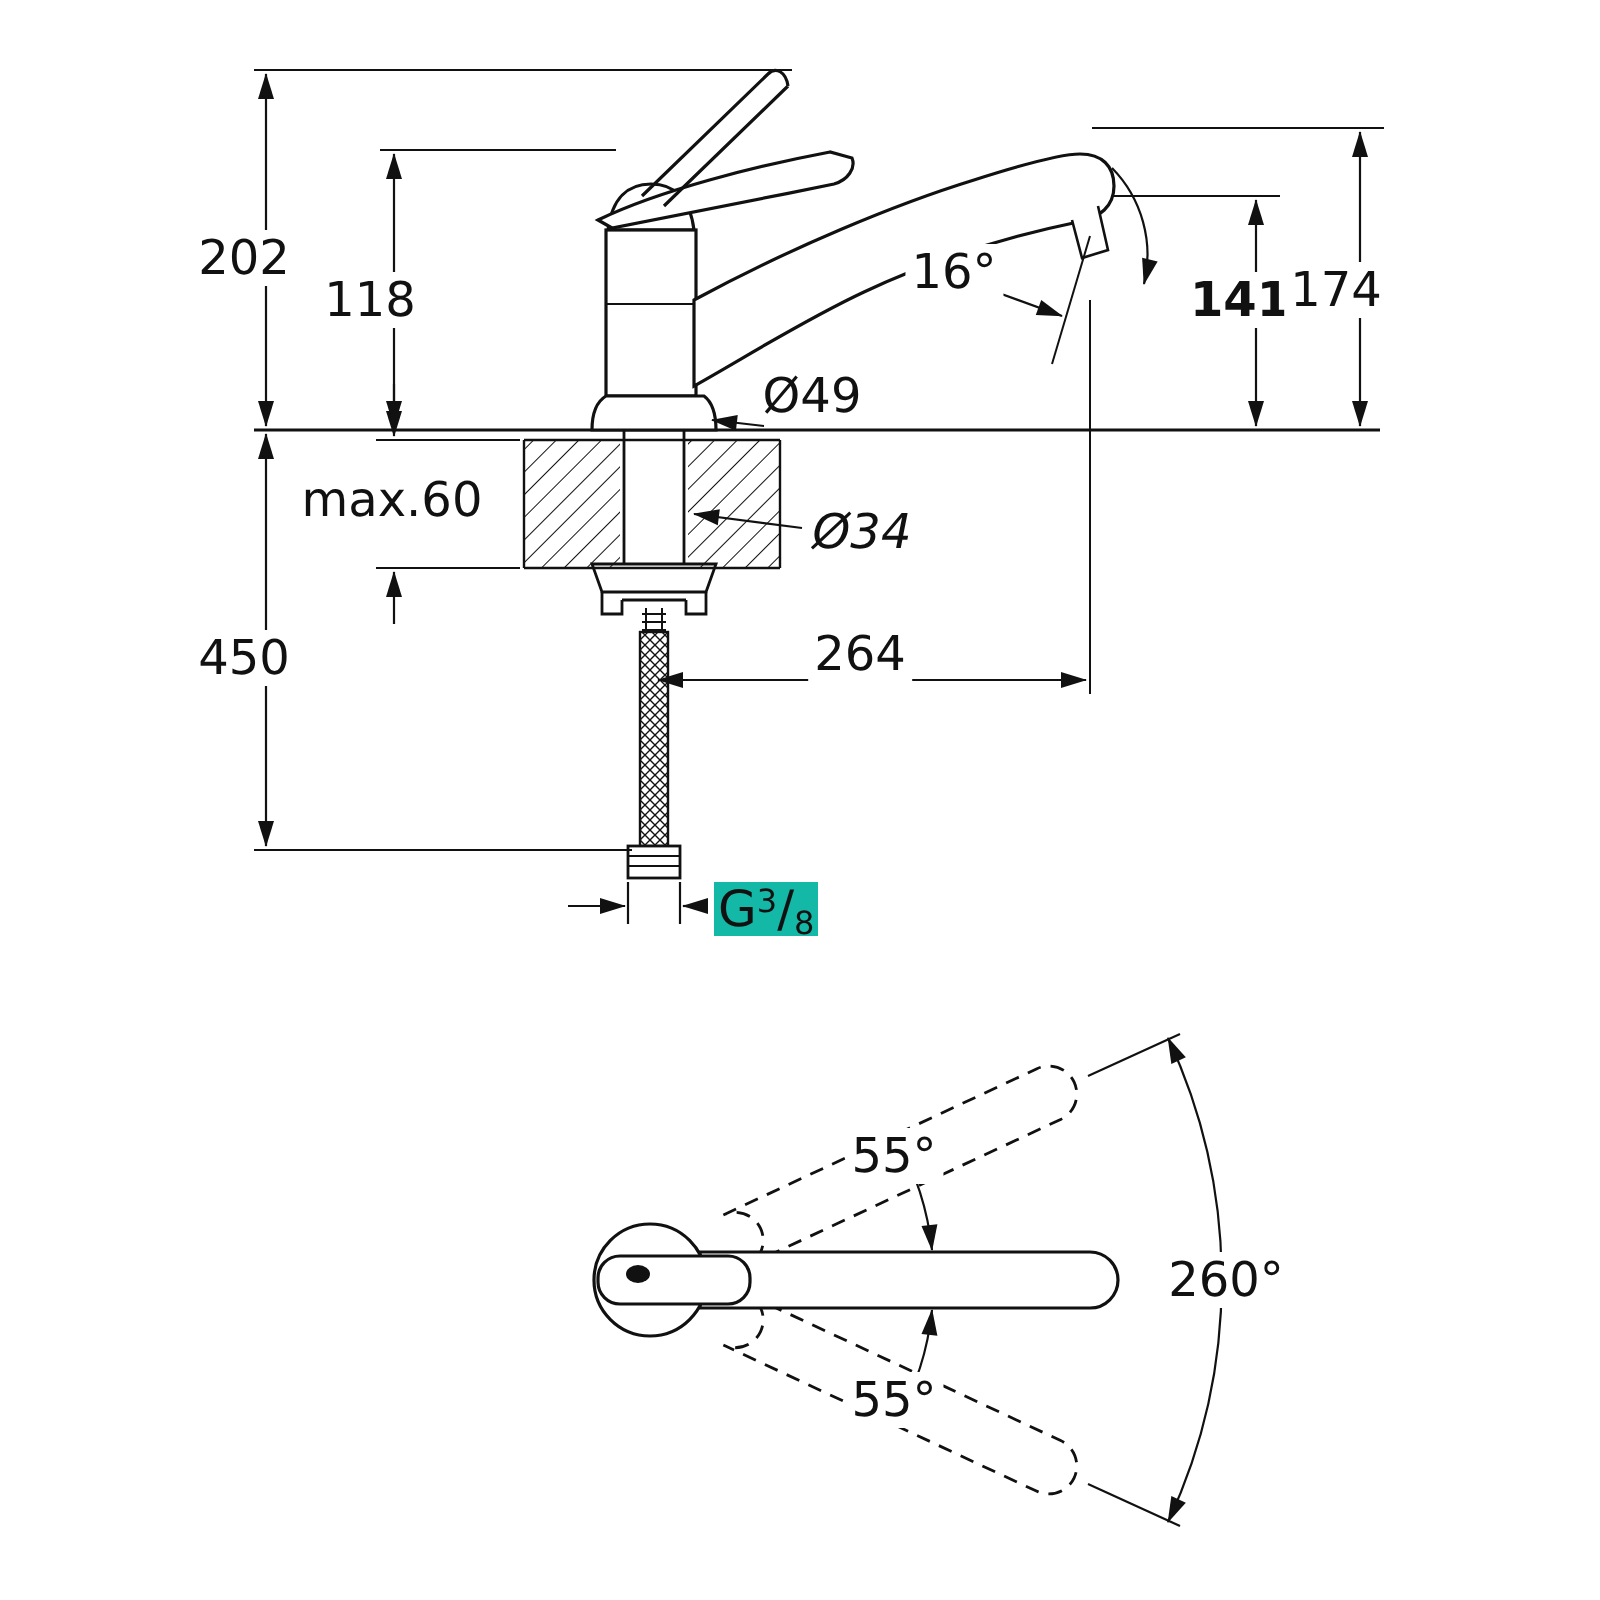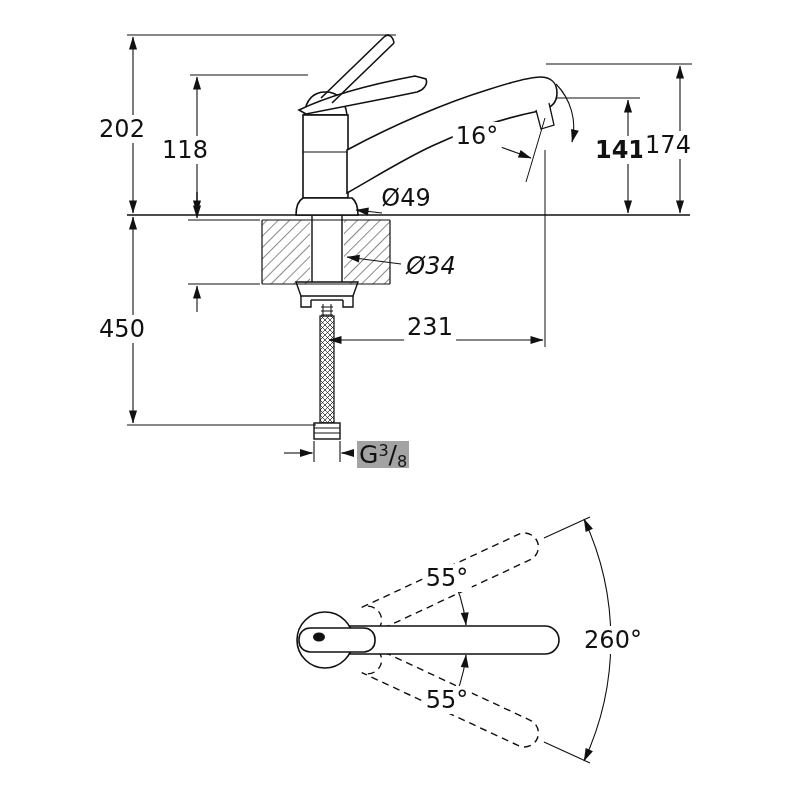--- a/index.html
+++ b/index.html
@@ -1,21 +1,21 @@
 <!DOCTYPE html>
 <html><head>
 <meta charset="utf-8">
 <style>
   html,body{margin:0;padding:0;background:#fff;}
   #canvas{position:relative;width:800px;height:800px;background:#fff;overflow:hidden;
           font-family:"DejaVu Sans","Liberation Sans",sans-serif;color:#111;}
   svg{position:absolute;left:0;top:0;}
   .dim-label{position:absolute;transform:translate(-50%,-50%);background:#fff;
              font-size:24px;line-height:1;padding:2px 3px;white-space:nowrap;color:#111;}
-  .thread-label{position:absolute;background:#a3a3a3;font-size:25px;line-height:1;
+  .thread-label{position:absolute;background:#14b8a6;font-size:25px;line-height:1;
                 padding:1px 2px;white-space:nowrap;color:#111;}
   .thread-label .sup{display:inline-block;font-size:16px;transform:translateY(-7px);}
   .thread-label .sub{display:inline-block;font-size:16px;transform:translateY(4px);}
 </style>
 </head>
 <body>
 
 <div id="canvas">
 
 <svg width="800" height="800" viewBox="0 0 800 800">
@@ -123,27 +123,28 @@
       <path d="M448,711 A142,142 0 0 0 466,655" marker-start="url(#arr)" marker-end="url(#arr)"></path>
       <path d="M584,519 A286,286 0 0 1 584,761" marker-start="url(#arr)" marker-end="url(#arr)"></path>
       <line x1="544" y1="538" x2="590" y2="517"></line>
       <line x1="544" y1="742" x2="590" y2="763"></line>
     </g>
   </g>
 </svg>
 
 <div class="dim-label" style="left:122px;top:129px;">202</div>
 <div class="dim-label" style="left:185px;top:150px;">118</div>
+<div class="dim-label" style="left:196px;top:250px;">max.60</div>
 <div class="dim-label" style="left:122px;top:329px;">450</div>
 <div class="dim-label" style="left:406px;top:198px;text-align:right;">Ø49</div>
 <div class="dim-label" style="left:431px;top:266px;font-style:italic;">Ø34</div>
 <div class="dim-label" style="left:477px;top:136px;">16°</div>
 <div class="dim-label" style="left:620px;top:150px;font-weight:bold;">141</div>
 <div class="dim-label" style="left:668px;top:145px;">174</div>
-<div class="dim-label" style="left:430px;top:327px;">231</div>
+<div class="dim-label" style="left:430px;top:327px;">264</div>
 
 <div class="thread-label" style="left:357px;top:441px;">
   <span>G</span><span class="sup">3</span><span>/</span><span class="sub">8</span>
 </div>
 
 <div class="dim-label" style="left:447px;top:578px;">55°</div>
 <div class="dim-label" style="left:447px;top:700px;">55°</div>
 <div class="dim-label" style="left:613px;top:640px;">260°</div>
 
 </div>

